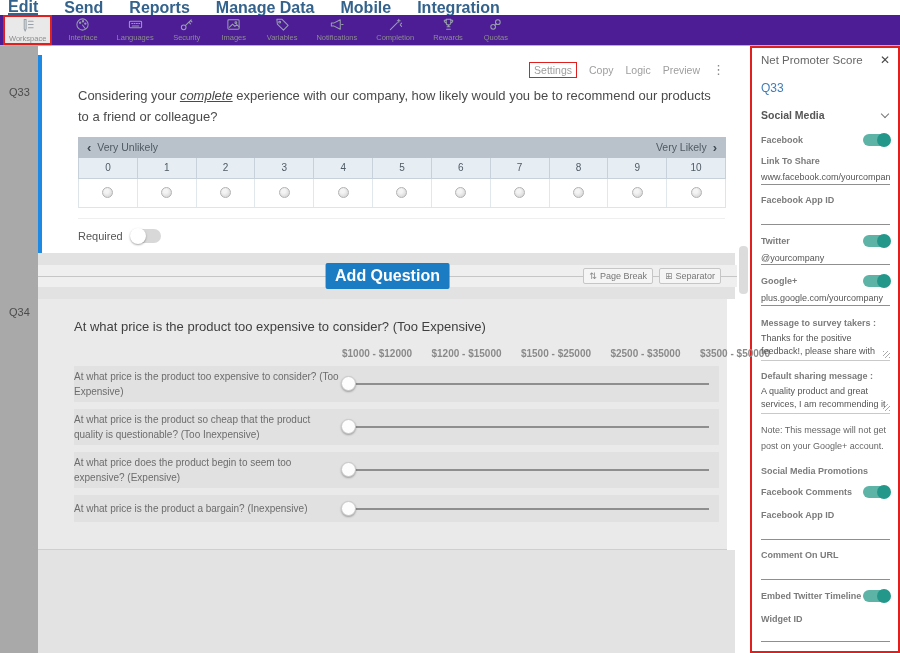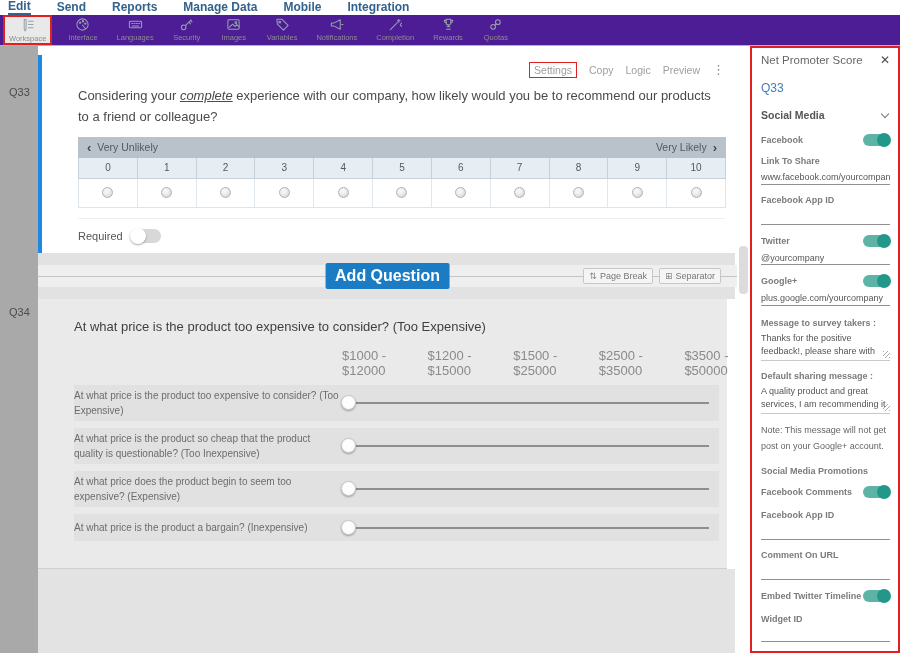--- a/index.html
+++ b/index.html
@@ -2,21 +2,21 @@
 <html><head>
 <meta charset="utf-8">
 <style>
   * { box-sizing: border-box; margin: 0; padding: 0; }
   html,body { width:900px; height:653px; overflow:hidden; }
   body { font-family:"Liberation Sans","DejaVu Sans",sans-serif; background:#fff; position:relative; }
   .app { width:900px; height:653px; display:flex; flex-direction:column; }
 
   
   .menubar { height:15px; display:flex; align-items:center; gap:26px; padding-left:8px; background:#fff; flex:none; }
-  .menu-item { font-size:12px; font-weight:bold; color:#33628c; cursor:pointer; line-height:13px; }
+  .menu-item { font-size:16px; font-weight:bold; color:#33628c; cursor:pointer; line-height:13px; }
   .menu-item.active { border-bottom:2px solid #33628c; }
 
   
   .toolbar { height:31px; display:flex; align-items:stretch; padding-left:3px; border-bottom:1px solid #b4b4b4; background:#4c1d95; flex:none;gap:13px; }
   .tool { min-width:34px; padding:2px 3px 1px; display:flex; flex-direction:column; align-items:center; justify-content:flex-start; gap:1px; cursor:pointer; }
   .tool svg { width:15px; height:15px; stroke:#98a1a9; fill:none; stroke-width:1.1; stroke-linecap:round; stroke-linejoin:round; }
   .tool .lbl { font-size:7.5px; color:#8d8d8d; white-space:nowrap; }
   .tool.hl { border:2px solid #e0201f; background:#e9e9e9; padding:1px 4px 0; }
 
   
@@ -64,21 +64,21 @@
   .add-row::before { content:""; position:absolute; left:0; right:0; top:50%; border-top:1px solid #c6c6c6; }
   .add-btn { position:absolute; left:50%; top:50%; transform:translate(-50%,-50%); background:#1b7cc4; color:#fff; font-size:16px; font-weight:bold; padding:4px 10px; border-radius:2px; cursor:pointer; z-index:1; }
   .row-tools { position:absolute; right:16px; top:50%; transform:translateY(-50%); display:flex; gap:6px; z-index:1; }
   .mini-btn { display:inline-flex; align-items:center; gap:3px; font-size:9px; color:#777; border:1px solid #c6c6c6; background:#f5f5f5; padding:2px 5px; border-radius:2px; cursor:pointer; white-space:nowrap; }
   .mini-btn .ic { font-size:9px; color:#8a8a8a; }
 
   
   .gap2 { height:12px; background:#e2e2e2; margin-right:15px; }
   .q34-card { background:#eaeaea; margin-right:23px; padding:20px 8px 20px 36px; border-bottom:1px solid #cfcfcf; }
   .q34-title { font-size:13px; color:#3f3f3f; }
-  .col-heads { display:flex; justify-content:space-between; margin:14px 0 7px 268px; width:428px; font-size:13px; color:#8a8a8a; }
+  .col-heads { display:flex; justify-content:space-between; margin:14px 0 7px 268px; width:428px; font-size:10px; color:#8a8a8a;font-weight:bold; }
   .s-row { display:flex; align-items:center; background:#e1e1e1; margin-bottom:7px; min-height:27px; padding:3px 10px 3px 0; }
   .s-row .s-lbl { width:265px; flex:none; font-size:10px; color:#6c6c6c; line-height:1.5; }
   .slider { flex:1; height:15px; position:relative; margin-left:2px; cursor:pointer; }
   .slider::before { content:""; position:absolute; left:7px; right:0; top:7px; border-top:2px solid #8e8e8e; }
   .knob { position:absolute; left:0; top:0; width:15px; height:15px; border-radius:50%; background:#fdfdfd; border:1px solid #c9c9c9; box-shadow:0 1px 2px rgba(0,0,0,.3); }
   .fill { flex:1; background:#e3e3e3; margin-right:15px; }
 
   
   .panel { width:150px; flex:none; background:#fff; border:2px solid #e0201f; padding:6px 8px 0 9px; overflow:hidden; }
   .p-title-row { display:flex; justify-content:space-between; }

